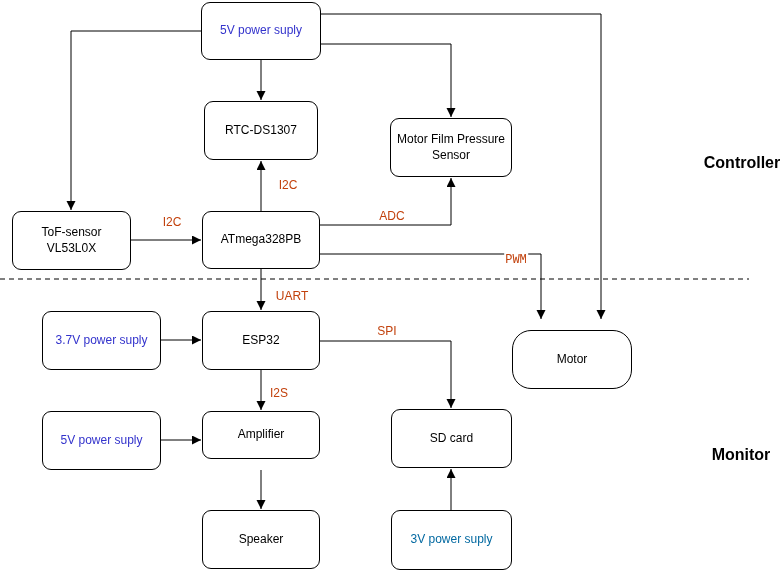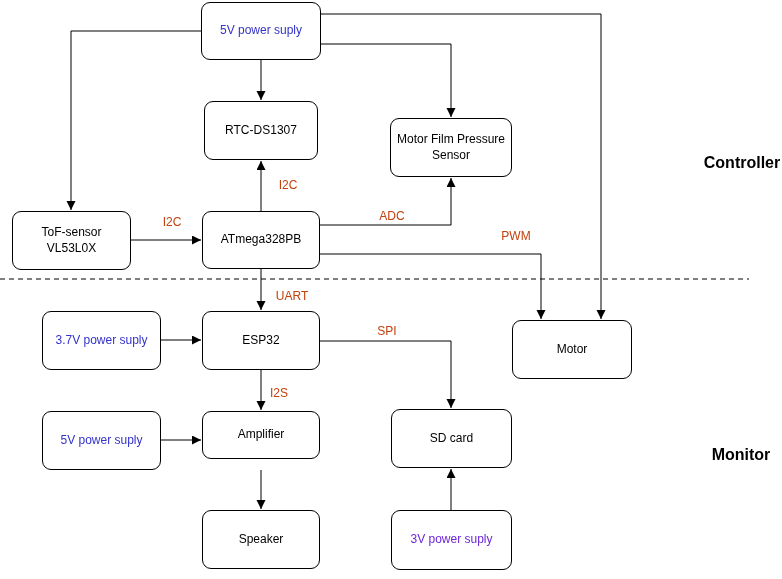--- a/index.html
+++ b/index.html
@@ -99,43 +99,43 @@
       </div>
       <div class="node" style="left: 202px; top: 211px; width: 118px; height: 58px;">
         <span>ATmega328PB</span>
       </div>
       <div class="node" style="left: 42px; top: 311px; width: 119px; height: 59px; color: rgb(51, 51, 204);">
         <span>3.7V power suply</span>
       </div>
       <div class="node" style="left: 202px; top: 311px; width: 118px; height: 59px;">
         <span>ESP32</span>
       </div>
-      <div class="node" style="left: 512px; top: 320px; width: 120px; height: 59px;">
+      <div class="node" style="left: 512px; top: 330px; width: 120px; height: 59px; border-radius: 19px;">
         <span>Motor</span>
       </div>
       <div class="node" style="left: 42px; top: 411px; width: 119px; height: 59px; color: rgb(51, 51, 204);">
         <span>5V power suply</span>
       </div>
       <div class="node" style="left: 202px; top: 411px; width: 118px; height: 48px;">
         <span>Amplifier</span>
       </div>
       <div class="node" style="left: 391px; top: 409px; width: 121px; height: 59px;">
         <span>SD card</span>
       </div>
       <div class="node" style="left: 202px; top: 510px; width: 118px; height: 59px;">
         <span>Speaker</span>
       </div>
-      <div class="node" style="left: 391px; top: 510px; width: 121px; height: 60px; color: #6d28d9;">
+      <div class="node" style="left: 391px; top: 510px; width: 121px; height: 60px; color: #0369a1;">
         <span>3V power suply</span>
       </div>
     </div>
   <div id="label-layer">
       <div class="edge-label" style="left: 288px; top: 185px;">I2C</div>
       <div class="edge-label" style="left: 172px; top: 222px;">I2C</div>
       <div class="edge-label" style="left: 392px; top: 216px;">ADC</div>
-      <div class="edge-label" style="left: 516px; top: 236px;">PWM</div>
+      <div class="edge-label" style="left: 516px; top: 260px; font-family: Liberation Mono, monospace;">PWM</div>
       <div class="edge-label" style="left: 292px; top: 296px;">UART</div>
       <div class="edge-label" style="left: 387px; top: 331px;">SPI</div>
       <div class="edge-label" style="left: 279px; top: 393px;">I2S</div>
       <div class="section-label" style="left: 742px; top: 163px;">Controller</div>
       <div class="section-label" style="left: 741px; top: 455px;">Monitor</div>
     </div>
 </div>
 
 </body></html>

